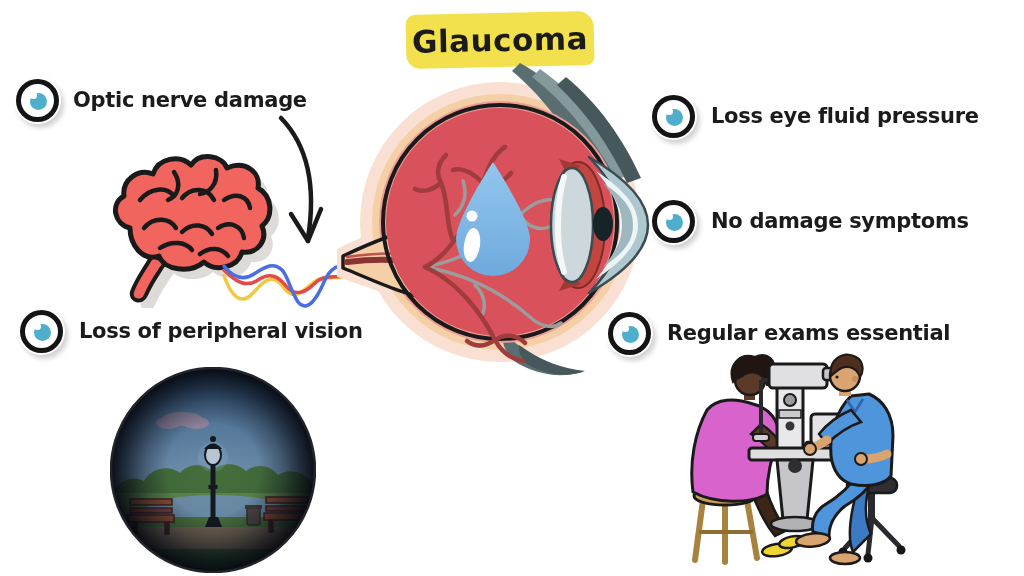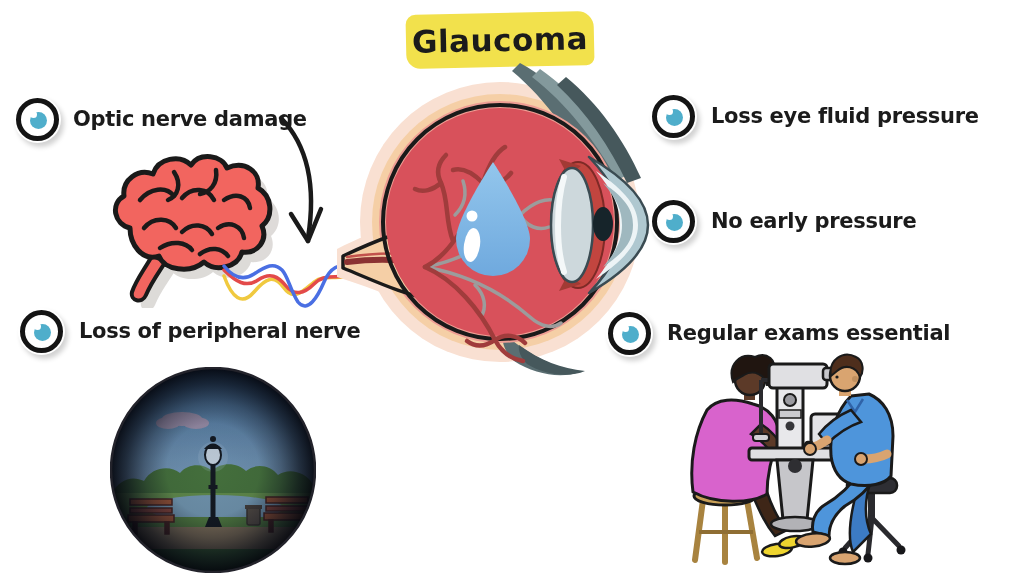--- a/index.html
+++ b/index.html
@@ -5,21 +5,21 @@
   html,body{margin:0;padding:0;background:#e8e8e8;}
   .stage{position:relative;width:1024px;height:576px;background:#ffffff;overflow:hidden;
          font-family:"DejaVu Sans","Liberation Sans",sans-serif;color:var(--c-ink,#1b1b1b);}
   
   .title-badge{position:absolute;left:406px;top:13px;width:188px;height:54px;
     background:var(--c-highlight,#F2E14C);border-radius:10px 16px 8px 14px;
     transform:rotate(-1.2deg);display:flex;align-items:center;justify-content:center;}
   .title-badge span{font-size:31px;font-weight:bold;letter-spacing:.5px;}
   
   .bullet{position:absolute;display:flex;align-items:center;gap:14px;height:50px;}
-  .b1{left:14px;top:94px;gap:12px;}
+  .b1{left:14px;top:75px;gap:12px;}
   .b2{left:650px;top:91px;}
   .b3{left:650px;top:196px;}
   .b4{left:18px;top:306px;}
   .b5{left:606px;top:308px;align-items:center;}
   .bullet-label{font-size:21px;font-weight:bold;letter-spacing:-.3px;white-space:nowrap;}
   .eye-icon{position:relative;flex:0 0 auto;width:47px;height:47px;background:#fff;border-radius:50%;
     box-shadow:3px 4px 5px rgba(0,0,0,.18);display:flex;align-items:center;justify-content:center;}
   .eye-ring{width:33px;height:33px;border:5px solid #141414;border-radius:50%;background:#fff;
     display:flex;align-items:center;justify-content:center;}
   .eye-iris{position:relative;width:17px;height:17px;background:var(--c-iris,#4FAECB);border-radius:50%;
@@ -59,29 +59,29 @@
         </span>
       </span>
     <span class="bullet-label">Loss eye fluid pressure</span>
   </div>
   <div class="bullet b3">
     <span class="eye-icon">
         <span class="eye-ring">
           <span class="eye-iris"></span>
         </span>
       </span>
-    <span class="bullet-label">No early pressure</span>
+    <span class="bullet-label">No damage symptoms</span>
   </div>
   <div class="bullet b4">
     <span class="eye-icon">
         <span class="eye-ring">
           <span class="eye-iris"></span>
         </span>
       </span>
-    <span class="bullet-label">Loss of peripheral nerve</span>
+    <span class="bullet-label">Loss of peripheral vision</span>
   </div>
   <div class="bullet b5">
     <span class="eye-icon">
         <span class="eye-ring">
           <span class="eye-iris"></span>
         </span>
       </span>
     <span class="bullet-label">Regular exams essential</span>
   </div>
 

